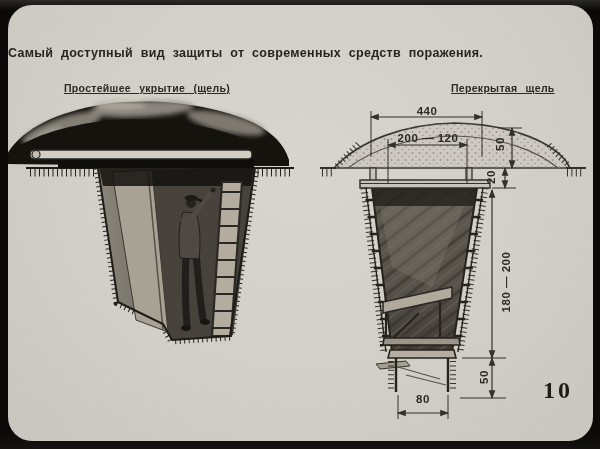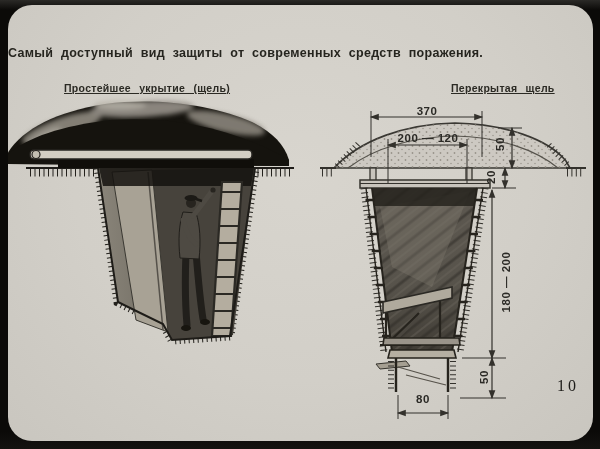--- a/index.html
+++ b/index.html
@@ -9,22 +9,22 @@
          background:radial-gradient(ellipse at 50% 38%, #d8d5ce 0%, #d2cfc8 55%, #c9c6bf 100%);
          overflow:hidden;}
   .txt{position:absolute;color:#26251f;font-weight:bold;white-space:nowrap;}
   .title{left:0;top:13px;width:570px;text-align:center;font-size:13.5px;letter-spacing:1.2px;word-spacing:9px;}
   .subtitle{left:0;top:41px;width:592px;text-align:left;font-size:12.5px;letter-spacing:.3px;word-spacing:4px;}
   .fig-label{font-size:10.5px;letter-spacing:.3px;word-spacing:5px;color:#2b2a24;text-decoration:underline;}
   .lbl-left{left:56px;top:77px;}
   .lbl-right{left:411px;top:77px;margin-left:32px;}
   .dim{font-size:11.5px;color:#2b2a26;text-align:center;letter-spacing:.5px;}
   .rot{transform:rotate(-90deg);transform-origin:center center;}
-  .pagenum{left:535px;top:372px;width:50px;text-align:center;font-family:"Liberation Serif",serif;
-           font-size:16px;font-weight:400;letter-spacing:3px;color:#1d1c19;}
+  .pagenum{left:535px;top:372px;width:50px;font-family:"Liberation Serif",serif;
+           font-size:24px;font-weight:700;letter-spacing:3px;color:#1d1c19;}
   svg{position:absolute;}
   .fig-left{left:-8px;top:87px;}   
   .fig-right{left:312px;top:90px;}
 </style>
 </head>
 <body>
 
 <div class="frame">
   <div class="slide">
 
@@ -187,21 +187,21 @@
         <line x1="185" y1="73" x2="185" y2="93" marker-start="url(#ar)" marker-end="url(#ar)"></line>
         <path d="M172,93 H196" stroke-width="1"></path>
         <line x1="172" y1="95" x2="172" y2="263" marker-start="url(#ar)" marker-end="url(#ar)"></line>
         <path d="M142,263 H186 M140,303 H186" stroke-width="1"></path>
         <line x1="172" y1="263" x2="172" y2="303" marker-start="url(#ar)" marker-end="url(#ar)"></line>
         <path d="M78,300 V324 M128,300 V324" stroke-width="1"></path>
         <line x1="78" y1="318" x2="128" y2="318" marker-start="url(#ar)" marker-end="url(#ar)"></line>
       </g>
     </svg>
 
-    <span class="txt dim" style="left:394px;top:100px;width:50px;">370</span>
+    <span class="txt dim" style="left:394px;top:100px;width:50px;">440</span>
     <span class="txt dim" style="left:380px;top:127px;width:80px;">200 — 120</span>
     <span class="txt dim rot" style="left:480px;top:133px;width:24px;">50</span>
     <span class="txt dim rot" style="left:471px;top:166px;width:24px;">20</span>
     <span class="txt dim rot" style="left:462px;top:271px;width:72px;">180 — 200</span>
     <span class="txt dim rot" style="left:464px;top:366px;width:24px;">50</span>
     <span class="txt dim" style="left:395px;top:388px;width:40px;">80</span>
 
     <div class="txt pagenum">10</div>
   </div>
 </div>

